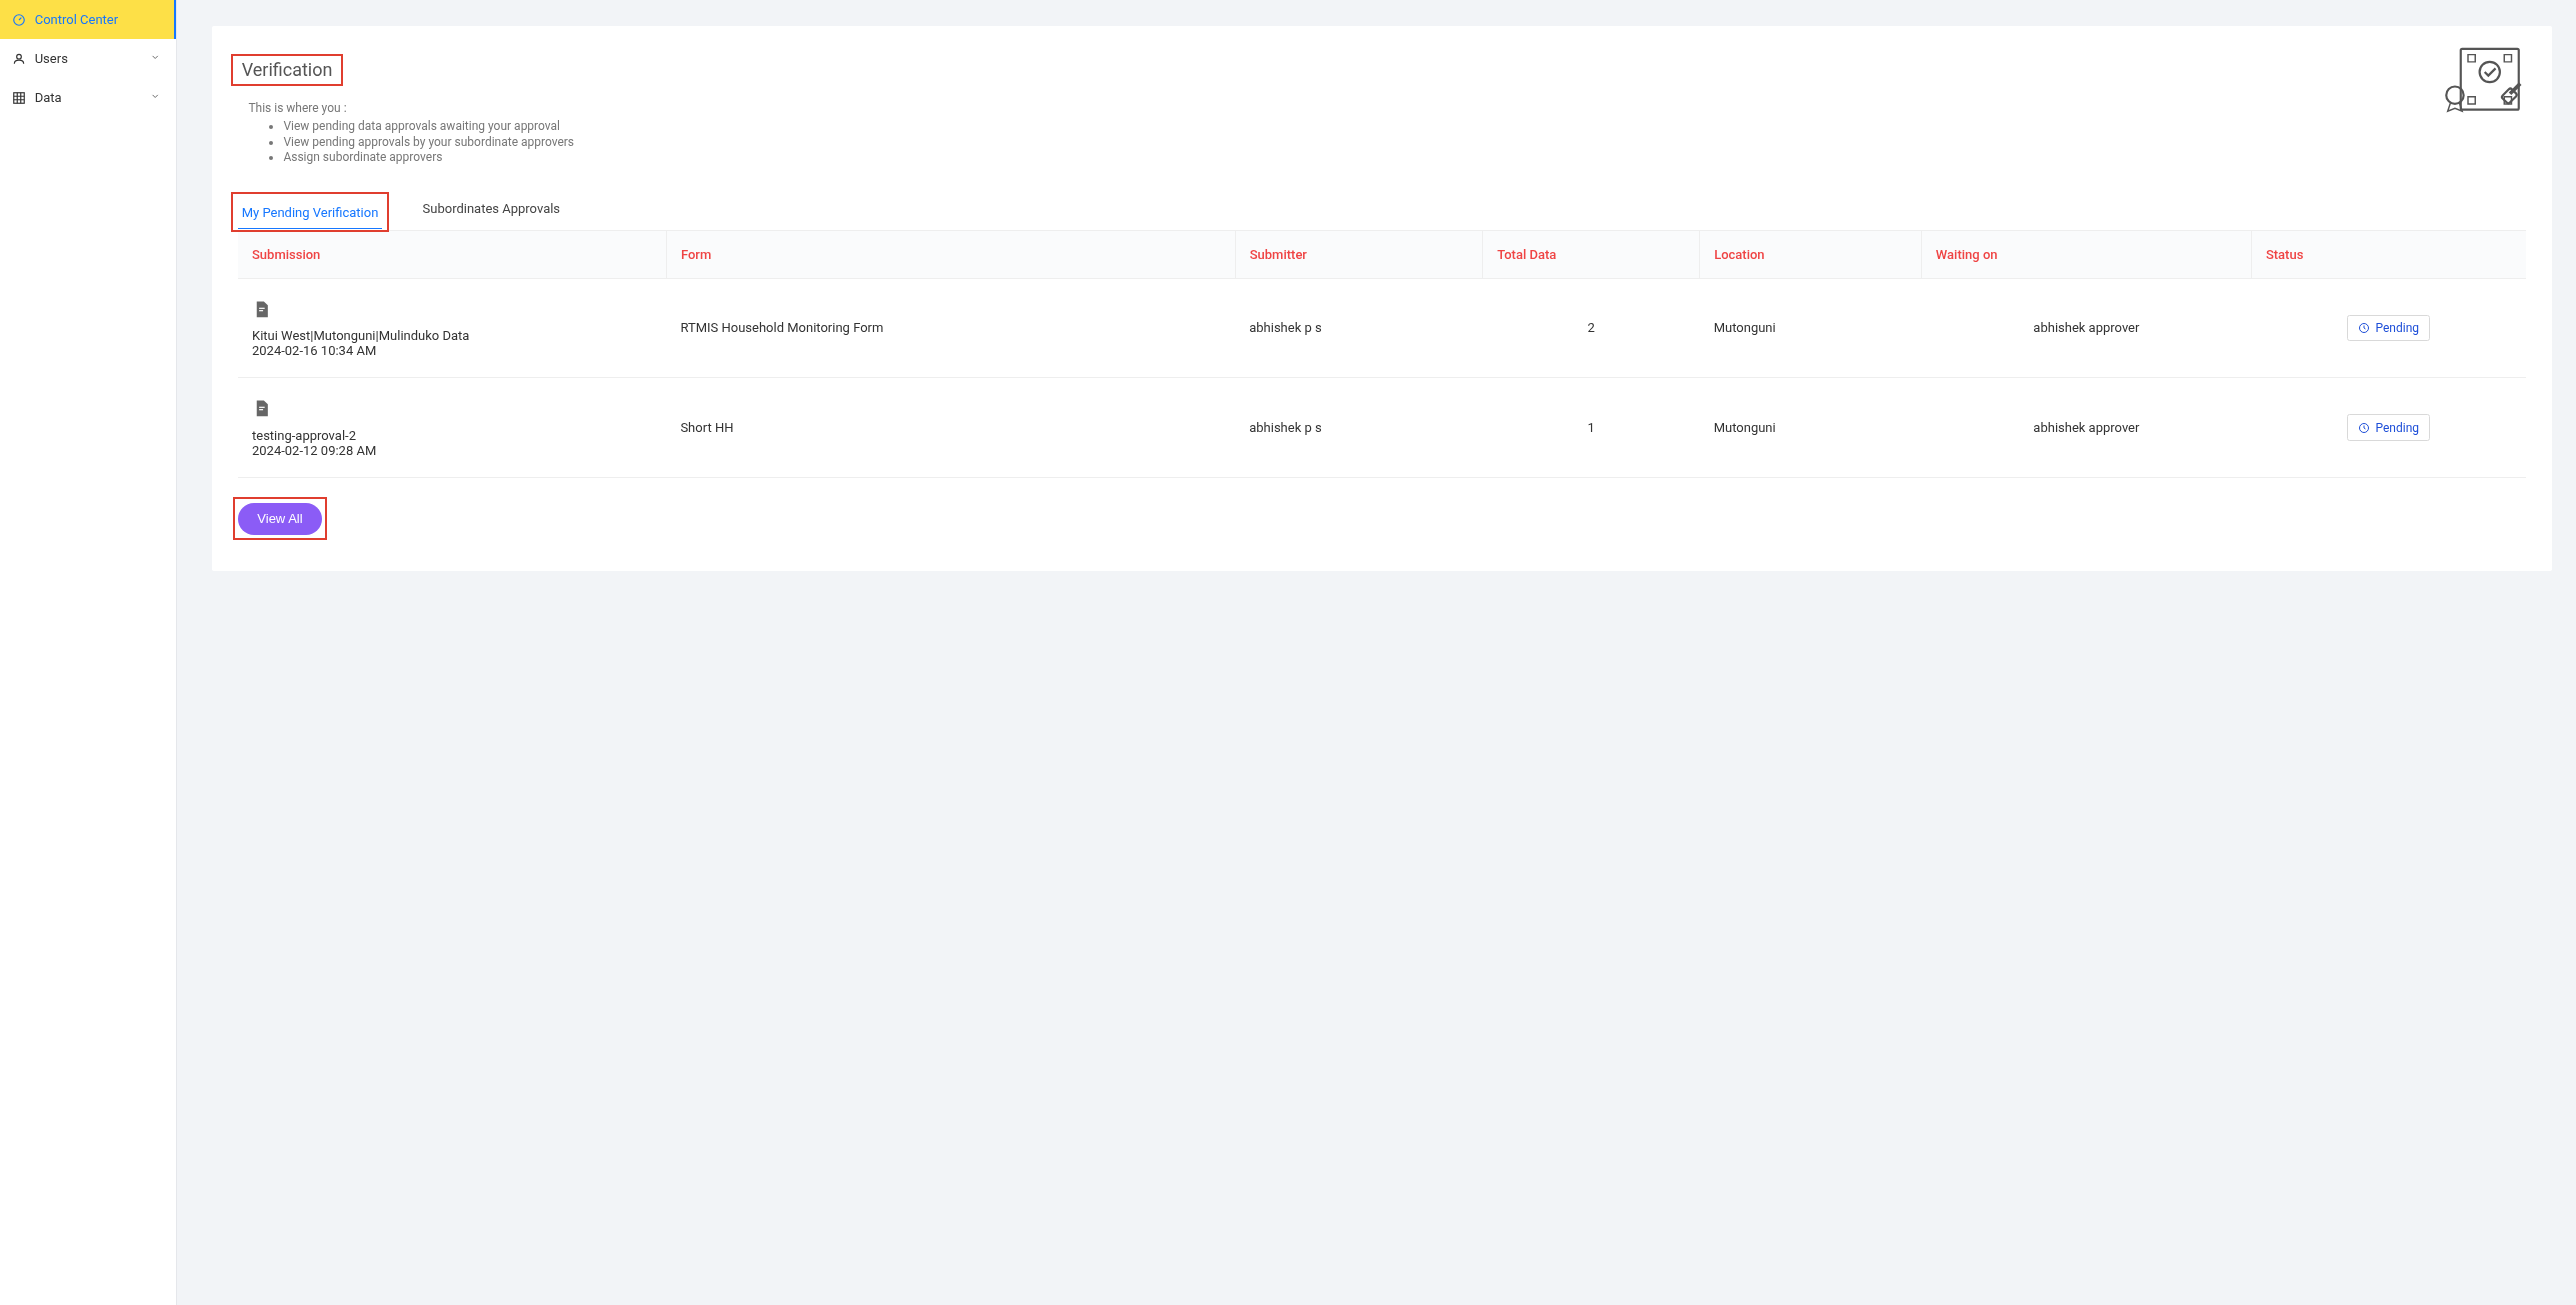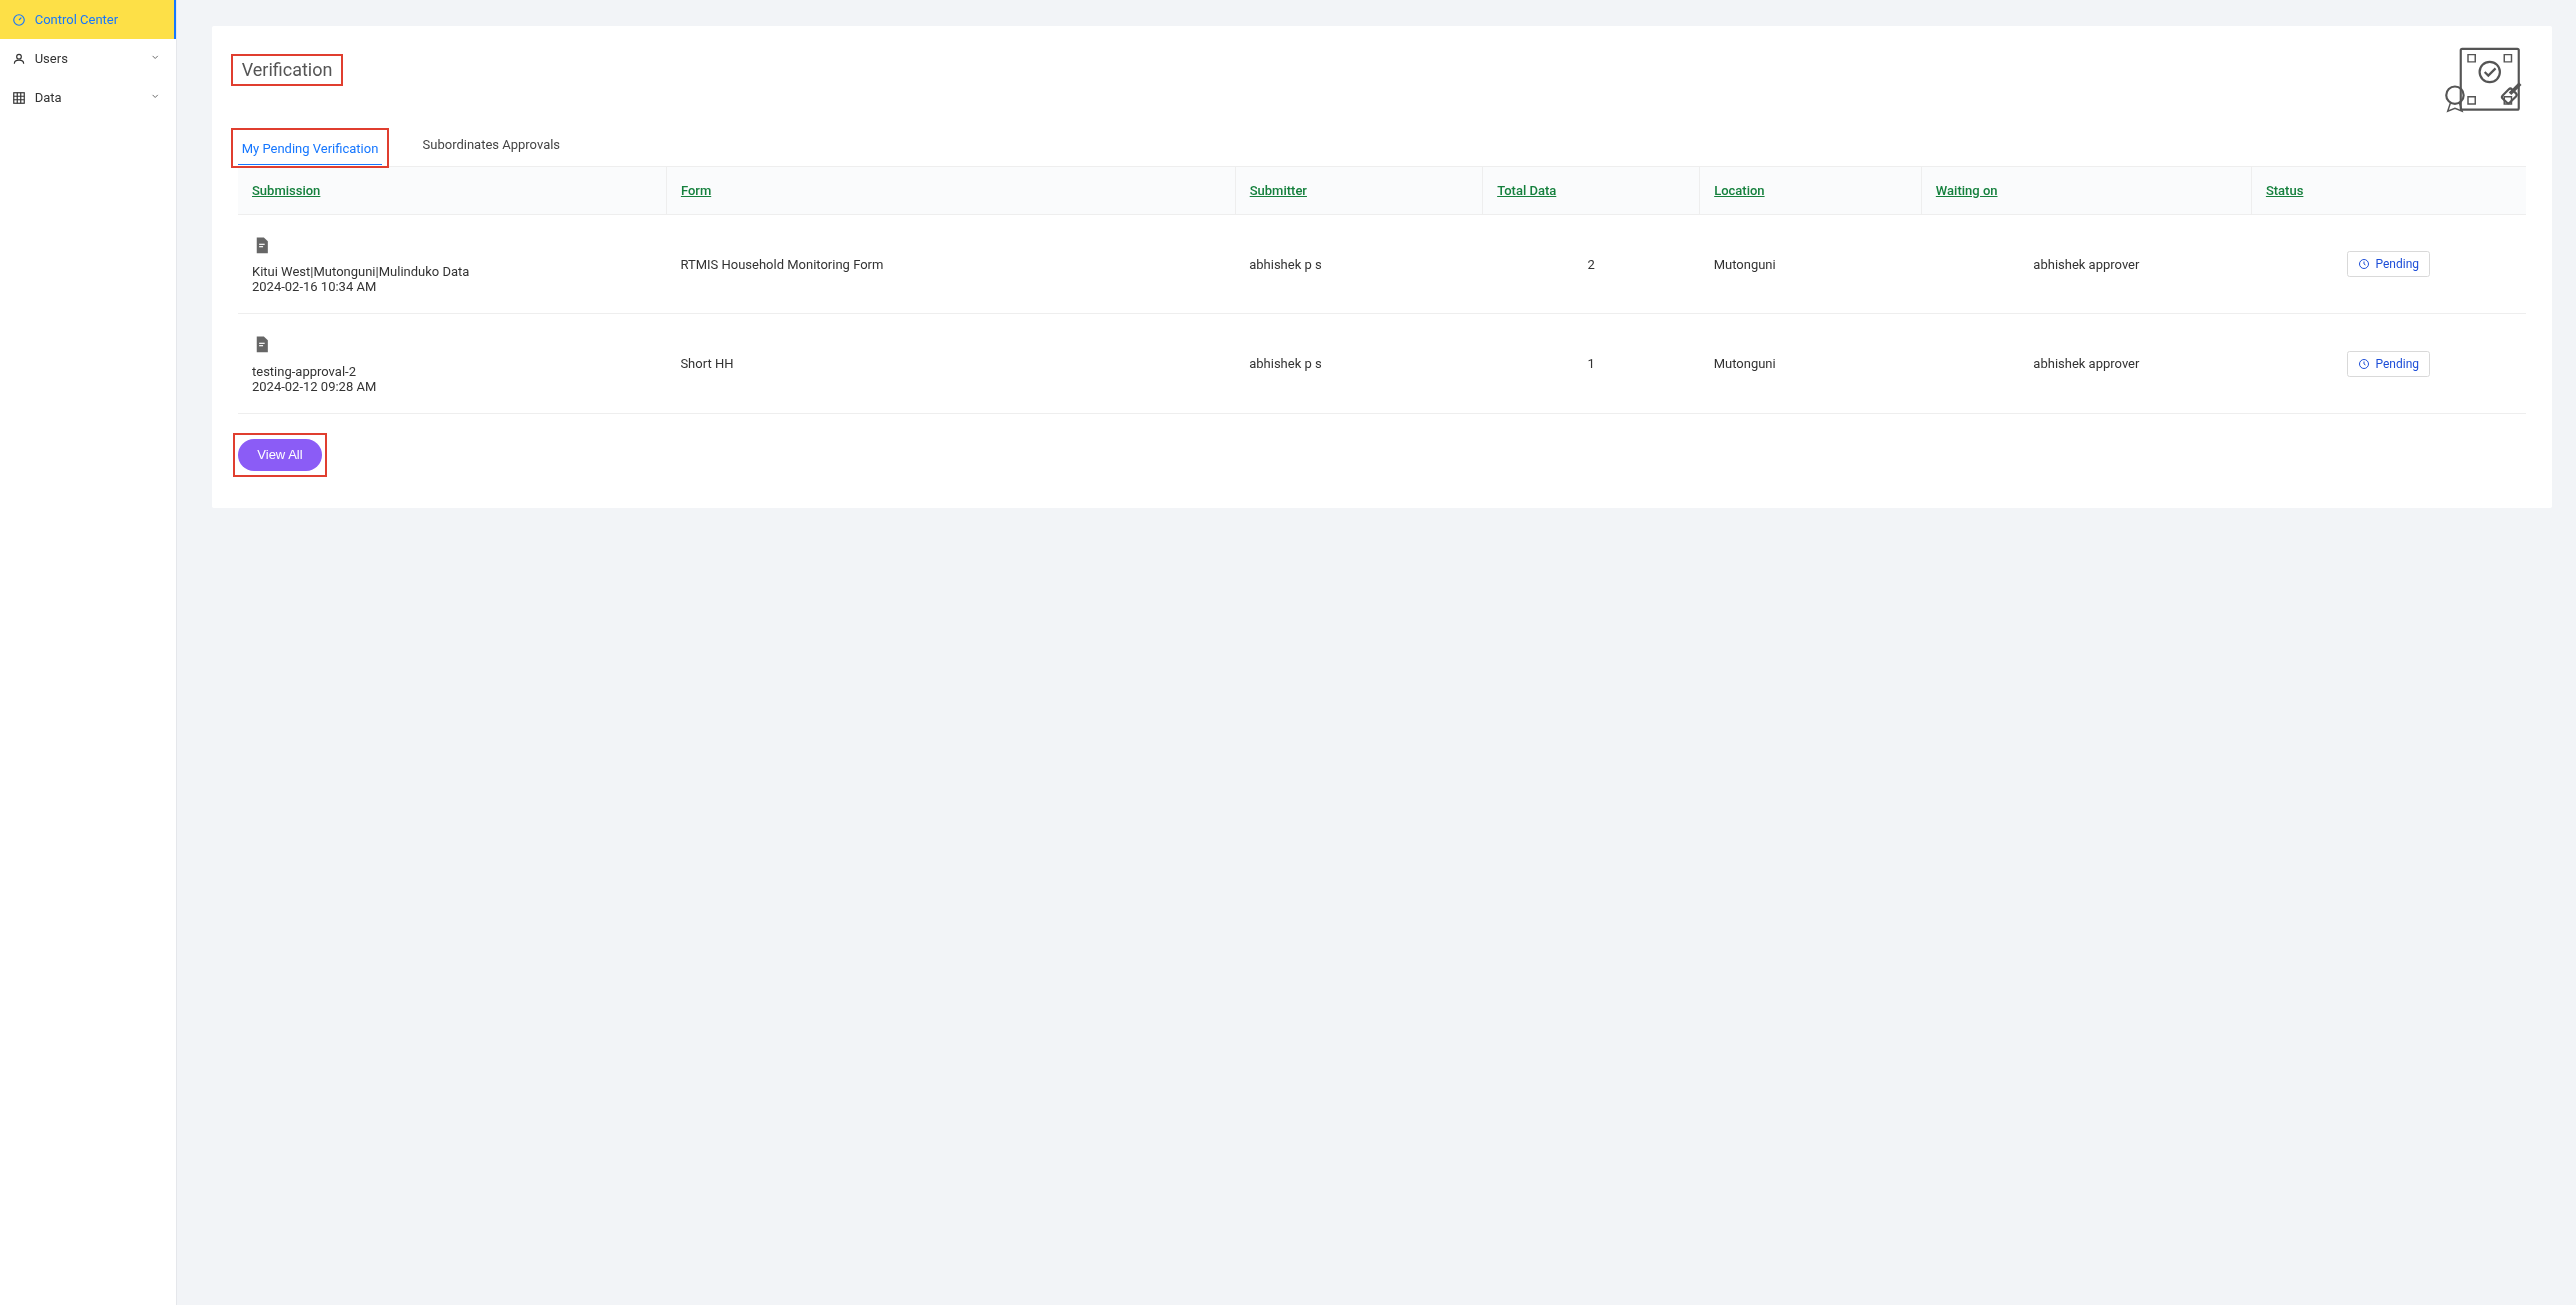--- a/index.html
+++ b/index.html
@@ -124,26 +124,25 @@
   }
   
   table.data {
     width: 100%;
     border-collapse: collapse;
     margin-top: 0;
   }
   table.data thead th {
     background: #fafbfc;
     font-weight: 500;
-    color: #15803d;
+    color: #ef4444;
     text-align: left;
     padding: 15.6px 14px;
     border-bottom: 0.9px solid #eee;
     font-size: 13px;
-    text-decoration: underline;
   }
   table.data thead th + th {
     border-left: 0.9px solid #eee;
   }
   table.data tbody td {
     padding: 19px 14px;
     border-bottom: 0.9px solid #eee;
     vertical-align: middle;
     font-size: 13px;
     color: #333;
@@ -239,20 +238,28 @@
       </span>
     </div>
   </aside>
 
   <main class="main">
     <div class="card">
       <div class="card-header">
         <div>
           <div class="title-wrap">
             <h1 class="page-title">Verification</h1>
+          </div>
+          <div class="intro">
+            <div>This is where you :</div>
+            <ul>
+              <li>View pending data approvals awaiting your approval</li>
+              <li>View pending approvals by your subordinate approvers</li>
+              <li>Assign subordinate approvers</li>
+            </ul>
           </div>
         </div>
         <div class="hero-icon">
           <svg viewBox="0 0 120 100" fill="none" stroke="#555" stroke-width="3">
             <rect x="30" y="8" width="80" height="84" rx="2"></rect>
             <path d="M40 16h10v10h-10zM90 16h10v10h-10zM40 74h10v10h-10zM90 74h10v10h-10z" stroke-width="2"></path>
             <circle cx="70" cy="40" r="14"></circle>
             <path d="M63 40l5 5 10-10"></path>
             <circle cx="22" cy="72" r="12"></circle>
             <path d="M16 82l-4 12 10-4 10 4-4-12" stroke-width="2"></path>

